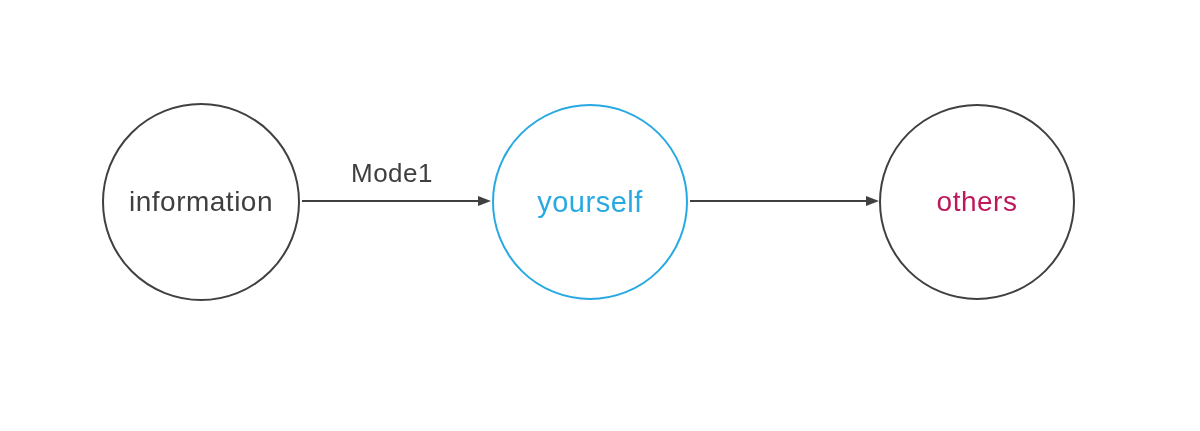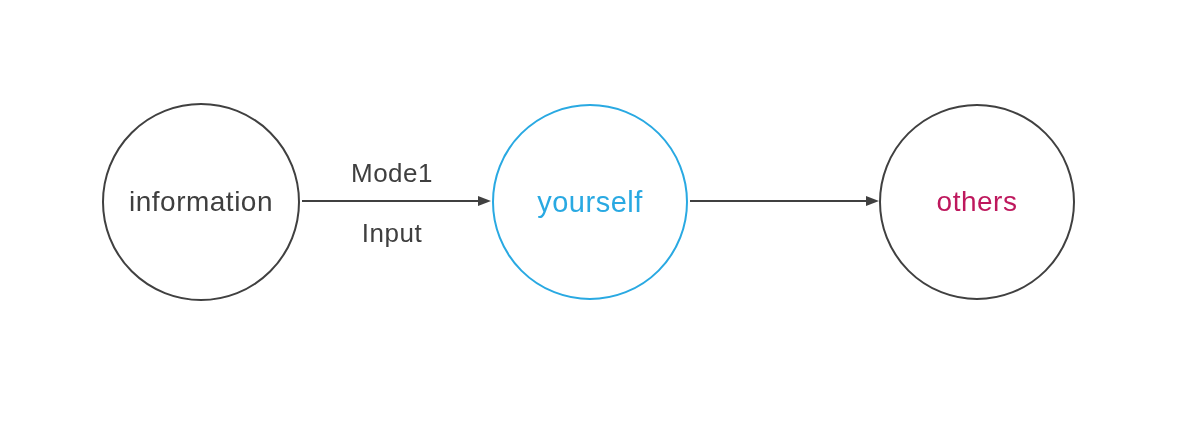--- a/index.html
+++ b/index.html
@@ -76,21 +76,20 @@
 
 <div class="canvas">
 
   <div class="node node-information" style="border-color: rgb(64, 64, 64);">
     <span class="node-label" style="color: rgb(63, 63, 63);">information</span>
   </div>
 
   <div class="edge-shaft edge-shaft-1" style="background: rgb(64, 64, 64);"></div>
   <div class="edge-head edge-head-1" style="border-left-color: rgb(64, 64, 64);"></div>
   <div class="edge-label edge-label-top-1">Mode1</div>
-  <div class="edge-label edge-label-bottom-1">Input</div>
 
   <div class="node node-yourself" style="border-color: rgb(41, 169, 226);">
     <span class="node-label" style="color: rgb(41, 169, 226);">yourself</span>
   </div>
 
   <div class="edge-shaft edge-shaft-2" style="background: rgb(64, 64, 64);"></div>
   <div class="edge-head edge-head-2" style="border-left-color: rgb(64, 64, 64);"></div>
 
   <div class="node node-others" style="border-color: rgb(64, 64, 64);">
     <span class="node-label" style="color: #be185d;">others</span>

